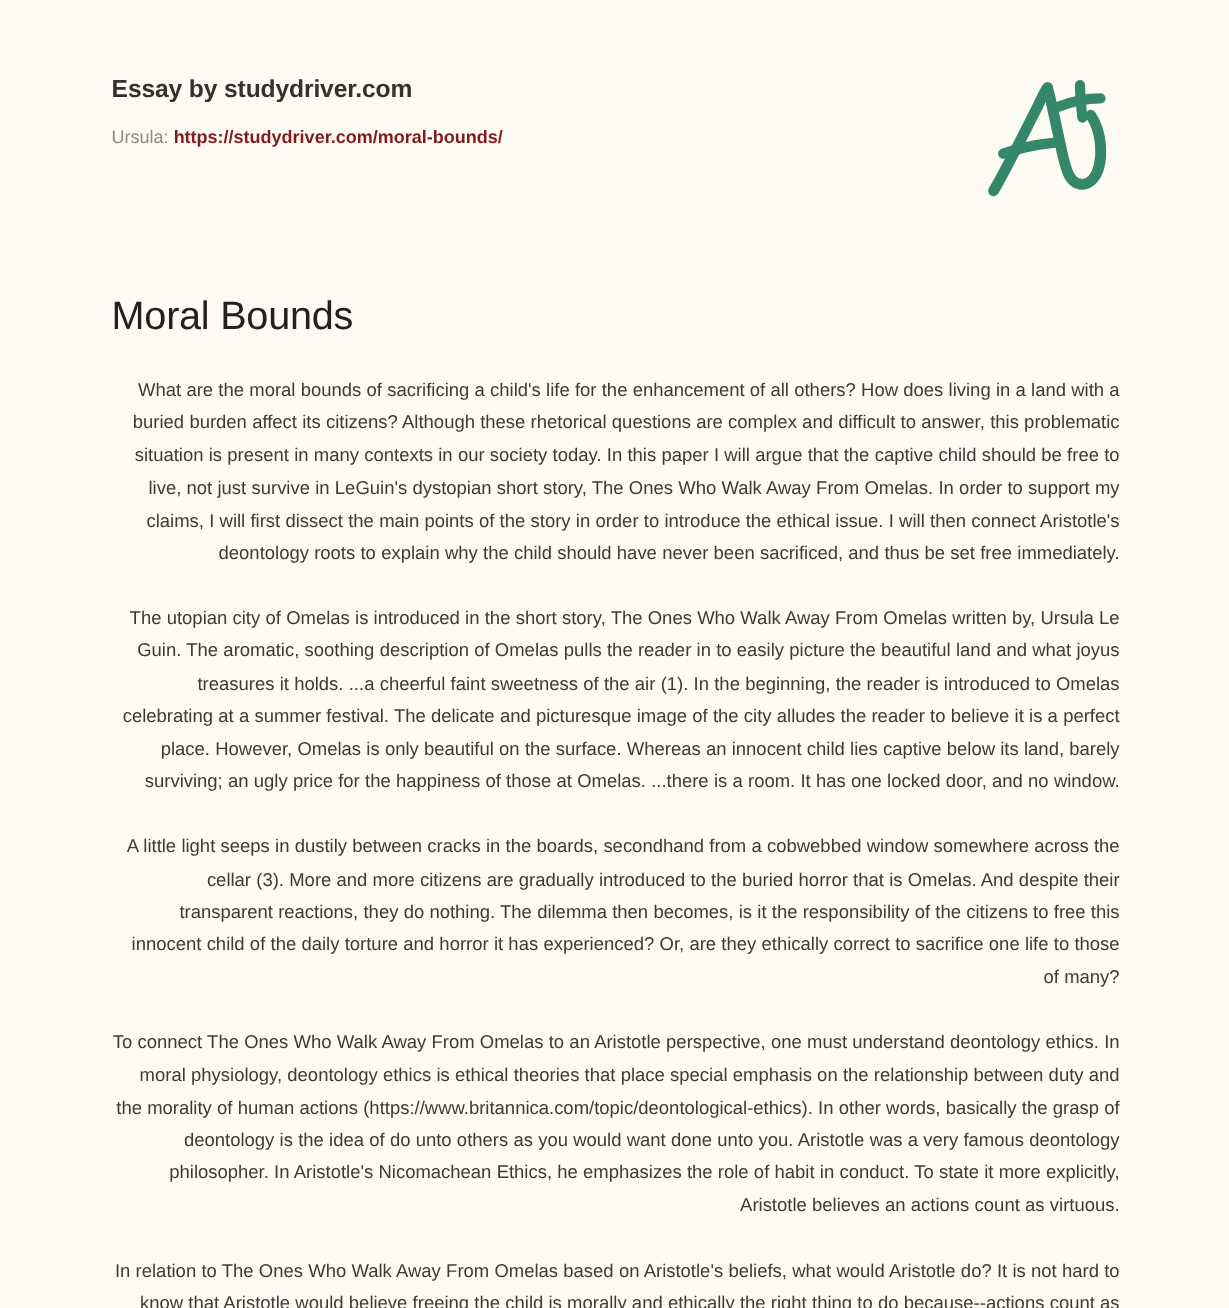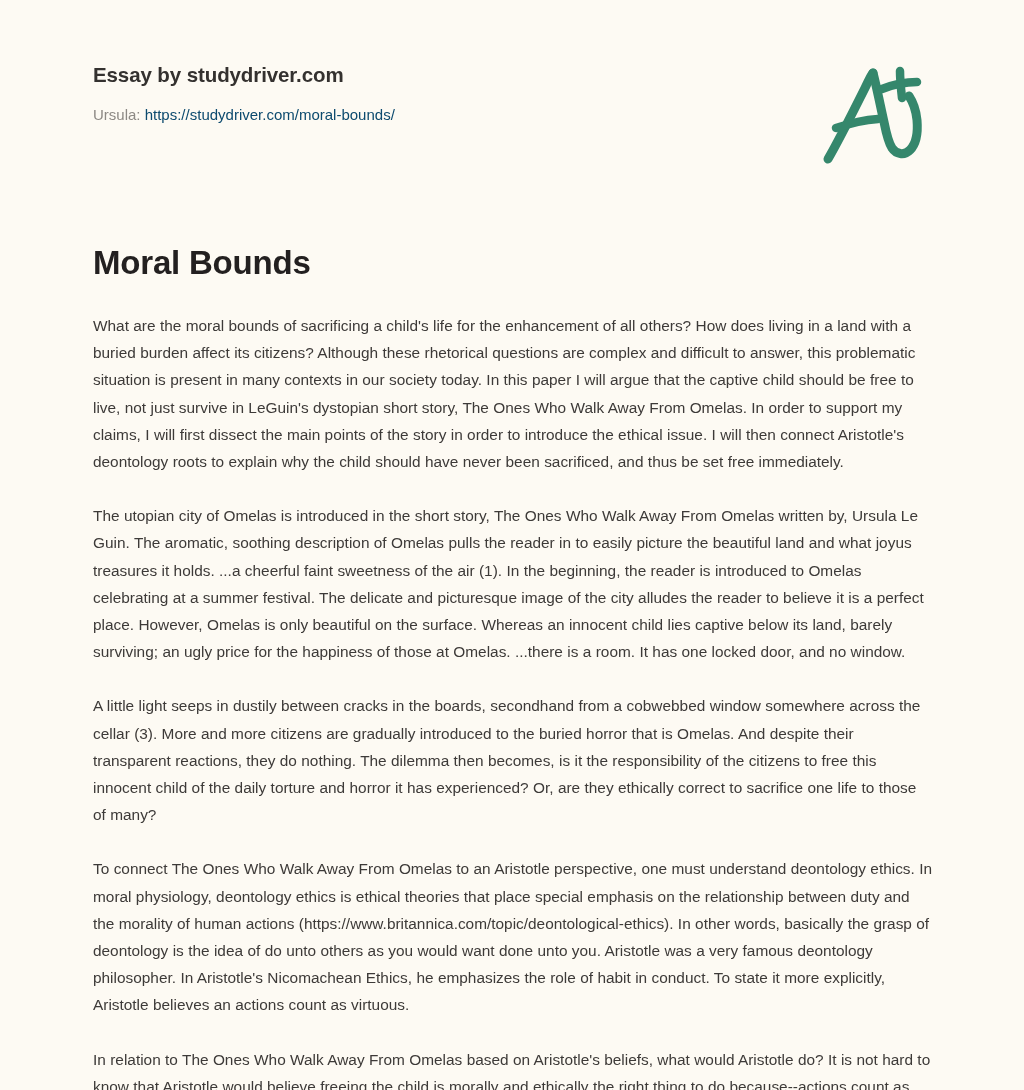--- a/index.html
+++ b/index.html
@@ -44,22 +44,23 @@
   .source-line {
     margin: 0;
     padding-top: 16px;
     font-size: 15px;
     color: #8d8984;
     line-height: 1.4;
     white-space: nowrap;
   }
 
   .source-link {
-    color: #0c4a6e;
+    color: #7f1d1d;
     text-decoration: none;
+    font-weight: bold;
   }
 
   
   .logo {
     position: absolute;
     left: 816px;
     top: 62px;
     width: 122px;
     height: 104px;
   }
@@ -69,40 +70,40 @@
     height: 104px;
   }
 
   
   .title {
     position: absolute;
     left: 93px;
     top: 243px;
     margin: 0;
     font-size: 33px;
-    font-weight: bold;
+    font-weight: normal;
     letter-spacing: -0.2px;
     color: #232020;
     line-height: 1.2;
   }
 
   
   .article {
     position: absolute;
     left: 93px;
     top: 312px;
     width: 840px;
   }
 
   .article p {
     margin: 0 0 27px 0;
     font-size: 15.4px;
     line-height: 27.2px;
     color: #3d3a38;
-    text-align: left;
+    text-align: right;
     word-spacing: 0.1px;
   }
 
   .article p:last-child {
     margin-bottom: 0;
   }
 </style>
 </head>
 <body>
 

